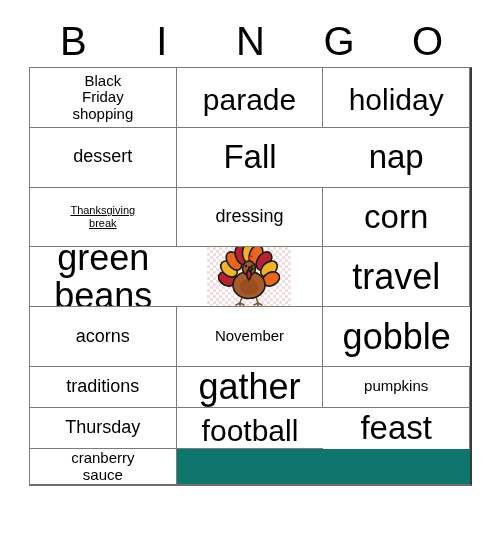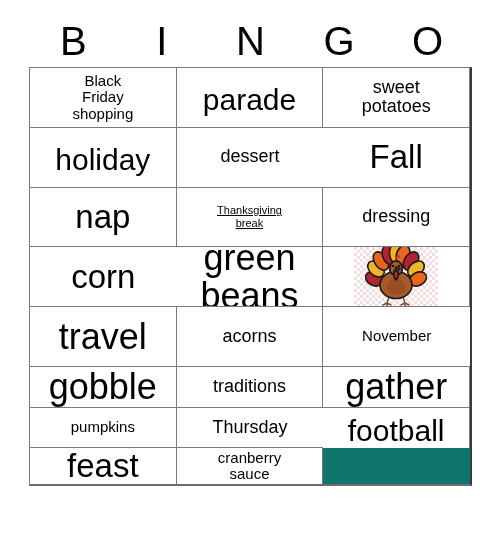--- a/index.html
+++ b/index.html
@@ -118,24 +118,20 @@
 
   <div id="grid">
       <div class="cell fs-sm">
         <span class="cell-text">Black
 Friday
 shopping</span>
       </div>
       <div class="cell fs-lg">
         <span class="cell-text">parade</span>
       </div>
-      <div class="cell fs-md">
-        <span class="cell-text">sweet
-potatoes</span>
-      </div>
       <div class="cell fs-lg">
         <span class="cell-text">holiday</span>
       </div>
       <div class="cell fs-md">
         <span class="cell-text">dessert</span>
       </div>
       <div class="cell fs-xxl">
         <span class="cell-text">Fall</span>
       </div>
       <div class="cell fs-xxl">

